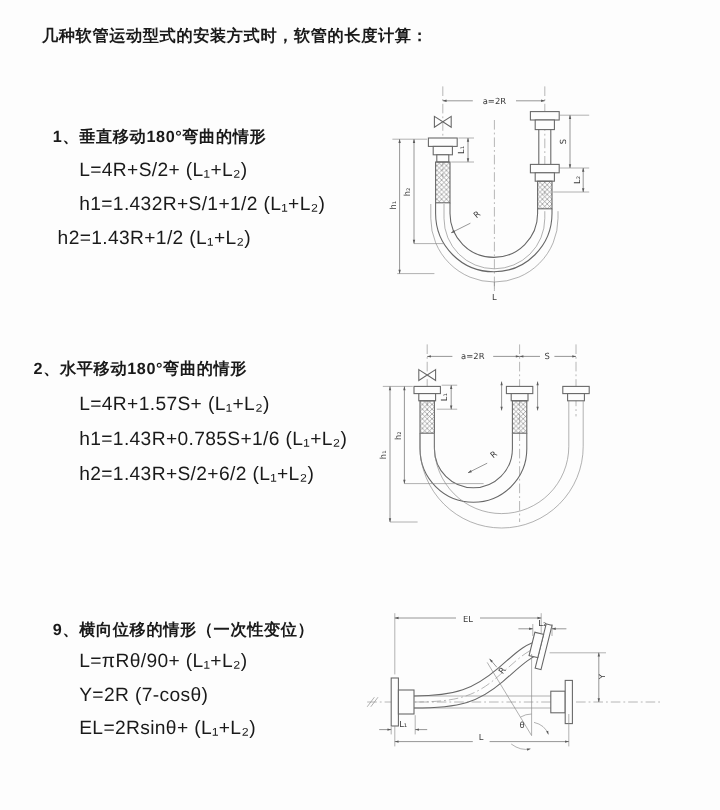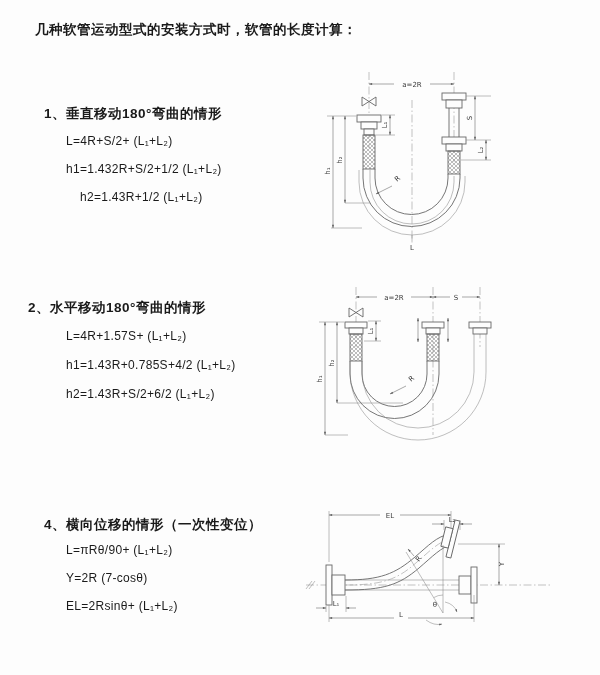--- a/index.html
+++ b/index.html
@@ -10,48 +10,48 @@
   }
   .title {
     position:absolute; left:35px; top:21px;
     font-size:13.5px; font-weight:bold; letter-spacing:.5px; white-space:nowrap;font-family:Liberation Mono, monospace;
   }
   .sec-heading {
     position:absolute; font-size:13.5px; font-weight:bold;
     letter-spacing:.5px; white-space:nowrap;
   }
   .formula {
-    position:absolute; font-size:12px; letter-spacing:.3px; white-space:nowrap;
+    position:absolute; font-size:16px; letter-spacing:.3px; white-space:nowrap;
   }
   .diagram { position:absolute; }
 
   
   .cl   { stroke:#9a9a9a; stroke-width:.6; fill:none; stroke-dasharray:8 2.5 1.5 2.5; }
   .ln   { stroke:#676767; stroke-width:.9; fill:none; }
   .thin { stroke:#8a8a8a; stroke-width:.55; fill:none; }
   .dim  { stroke:#6e6e6e; stroke-width:.6; fill:none; }
   .part { fill:#fdfdfd; stroke:#676767; stroke-width:.9; }
   .lbl  { font-family:"DejaVu Sans","Liberation Sans",sans-serif; font-size:7px; fill:#3a3a3a; }
 </style>
 </head>
 <body>
 
 <div class="title">几种软管运动型式的安装方式时，软管的长度计算：</div>
 
 <div class="sec-heading" style="left:44px;top:105px">1、垂直移动180°弯曲的情形</div>
 <div class="formula" style="left:66px;top:134px">L=4R+S/2+ (L₁+L₂)</div>
-<div class="formula" style="left:66px;top:162px">h1=1.432R+S/2+1/2 (L₁+L₂)</div>
-<div class="formula" style="left:80px;top:190px">h2=1.43R+1/2 (L₁+L₂)</div>
+<div class="formula" style="left:66px;top:162px">h1=1.432R+S/1+1/2 (L₁+L₂)</div>
+<div class="formula" style="left:48px;top:190px">h2=1.43R+1/2 (L₁+L₂)</div>
 
 <div class="sec-heading" style="left:28px;top:299px">2、水平移动180°弯曲的情形</div>
 <div class="formula" style="left:66px;top:329px">L=4R+1.57S+ (L₁+L₂)</div>
-<div class="formula" style="left:66px;top:358px">h1=1.43R+0.785S+4/2 (L₁+L₂)</div>
+<div class="formula" style="left:66px;top:358px">h1=1.43R+0.785S+1/6 (L₁+L₂)</div>
 <div class="formula" style="left:66px;top:387px">h2=1.43R+S/2+6/2 (L₁+L₂)</div>
 
-<div class="sec-heading" style="left:44px;top:516px">4、横向位移的情形（一次性变位）</div>
+<div class="sec-heading" style="left:44px;top:516px">9、横向位移的情形（一次性变位）</div>
 <div class="formula" style="left:66px;top:543px">L=πRθ/90+ (L₁+L₂)</div>
 <div class="formula" style="left:66px;top:571px">Y=2R (7-cosθ)</div>
 <div class="formula" style="left:66px;top:599px">EL=2Rsinθ+ (L₁+L₂)</div>
 
 <svg class="diagram" style="left:312px;top:70px" width="220" height="185" viewBox="0 0 220 185">
   <defs>
     <pattern id="brA" width="4" height="4" patternUnits="userSpaceOnUse">
       <path d="M0,4 L4,0 M0,0 L4,4" stroke="#7a7a7a" stroke-width="0.5"></path>
     </pattern>
     <marker id="arA" viewBox="0 0 10 10" refX="9.5" refY="5" markerWidth="9" markerHeight="5.5" orient="auto-start-reverse">

